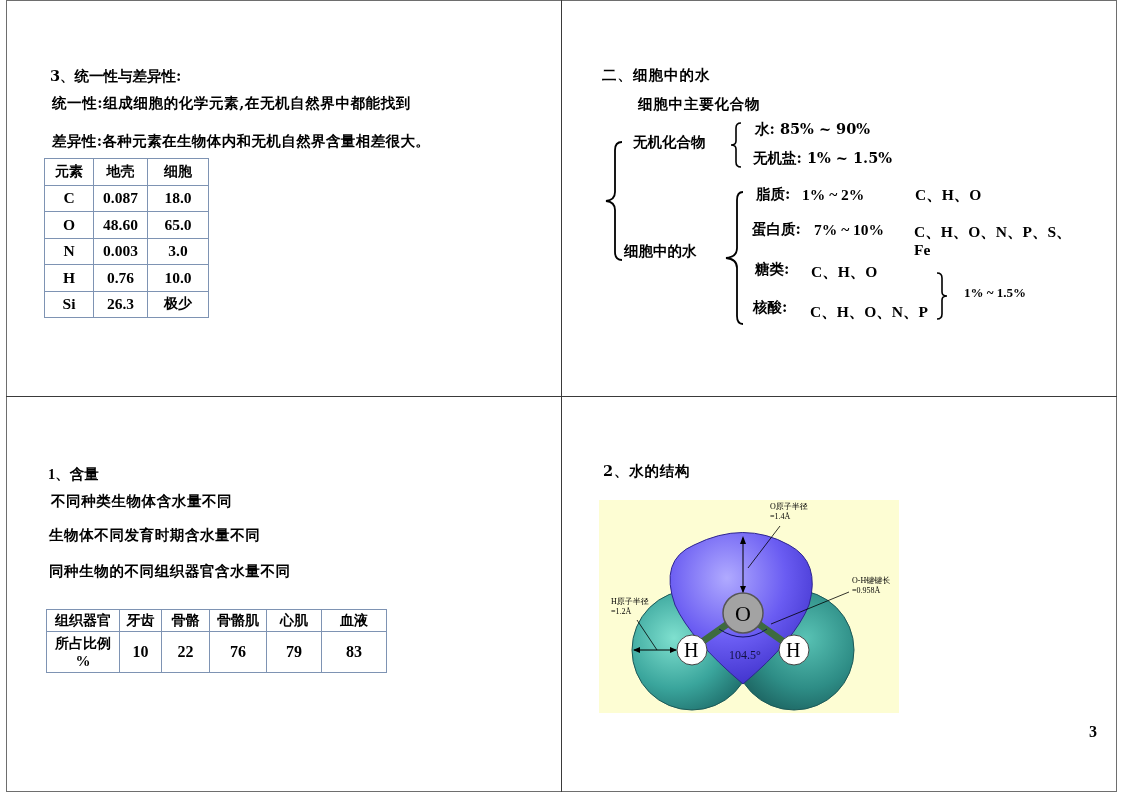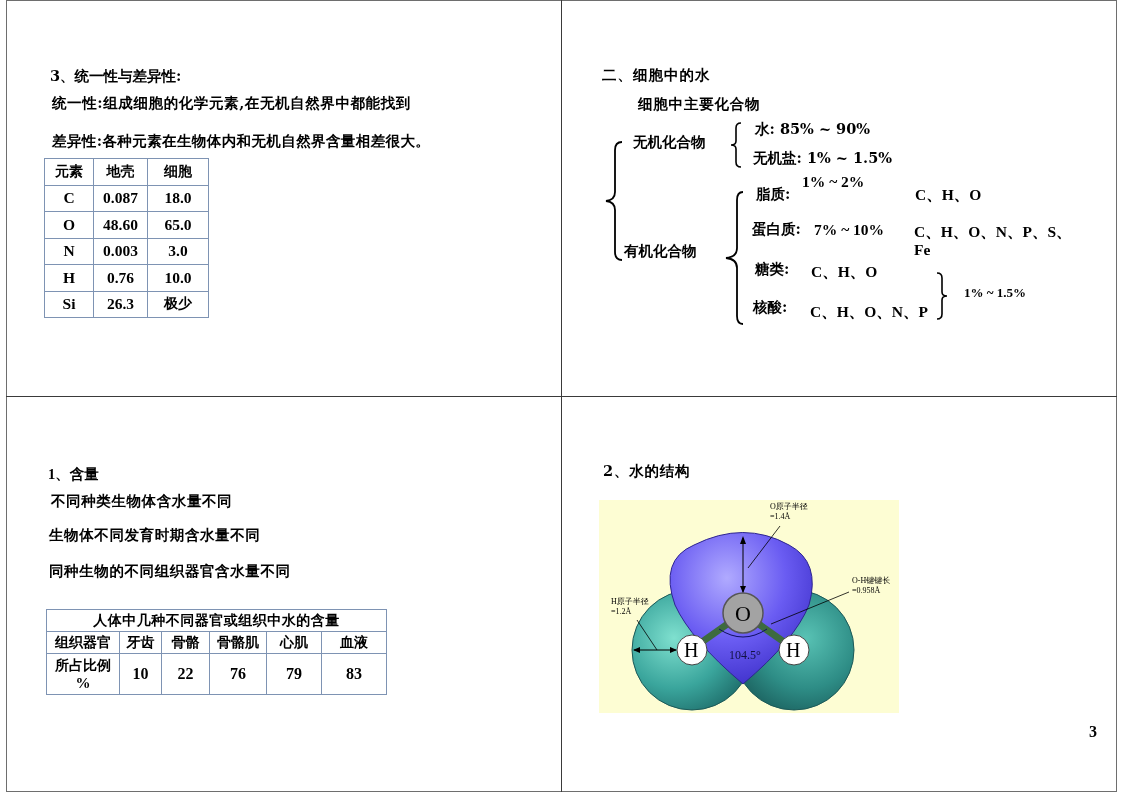--- a/index.html
+++ b/index.html
@@ -78,27 +78,27 @@
     <path d="M20 2 Q13 2 13 10 L13 52 Q13 60 4 61 Q13 62 13 70 L13 112 Q13 120 20 120" fill="none" stroke="#000" stroke-width="1.8"></path>
   </svg>
 
   <div class="t" style="left:633px; top:135px;">无机化合物</div>
   <svg class="brace" style="left:729px; top:122px;" width="14" height="46" viewBox="0 0 14 46">
     <path d="M12 1 Q7 1 7 6 L7 19 Q7 23 2 23 Q7 23 7 27 L7 40 Q7 45 12 45" fill="none" stroke="#000" stroke-width="1.6"></path>
   </svg>
   <div class="t" style="left:755px; top:122px;">水: 85% ~ 90%</div>
   <div class="t" style="left:753px; top:151px;">无机盐: 1% ~ 1.5%</div>
 
-  <div class="t" style="left:624px; top:244px;">有机化合物</div>
+  <div class="t" style="left:624px; top:244px;">细胞中的水</div>
   <svg class="brace" style="left:723px; top:190px;" width="22" height="136" viewBox="0 0 22 136">
     <path d="M20 2 Q14 2 14 10 L14 58 Q14 67 3 68 Q14 69 14 78 L14 126 Q14 134 20 134" fill="none" stroke="#000" stroke-width="1.8"></path>
   </svg>
 
   <div class="t" style="left:756px; top:187px;">脂质:</div>
-  <div class="t lat" style="left:802px; top:174px;">1% ~ 2%</div>
+  <div class="t lat" style="left:802px; top:187px;">1% ~ 2%</div>
   <div class="t lat" style="left:915px; top:187px;">C、H、O</div>
 
   <div class="t" style="left:752px; top:222px;">蛋白质:</div>
   <div class="t lat" style="left:814px; top:222px;">7% ~ 10%</div>
   <div class="t lat" style="left:914px; top:224px;">C、H、O、N、P、S、</div>
   <div class="t lat" style="left:914px; top:242px;">Fe</div>
 
   <div class="t" style="left:755px; top:262px;">糖类:</div>
   <div class="t lat" style="left:811px; top:264px;">C、H、O</div>
 
@@ -112,23 +112,20 @@
 </div>
 
 <div>
   <div class="t" style="left:48px; top:467px;font-family:Liberation Serif, serif;">1、含量</div>
   <div class="t" style="left:51px; top:494px; letter-spacing:0.6px;">不同种类生物体含水量不同</div>
   <div class="t" style="left:49px; top:528px; letter-spacing:0.6px;">生物体不同发育时期含水量不同</div>
   <div class="t" style="left:49px; top:564px; letter-spacing:0.6px;">同种生物的不同组织器官含水量不同</div>
 
   <table class="grid water" style="left:46px; top:609px;">
     <tbody>
-        <tr>
-      <td colspan="6" style="height:21px; letter-spacing:0.5px;">人体中几种不同器官或组织中水的含量</td>
-    </tr>
     <tr>
       <td style="width:72px; height:21px;">组织器官</td>
       <td style="width:41px;">牙齿</td>
       <td style="width:47px;">骨骼</td>
       <td style="width:56px;">骨骼肌</td>
       <td style="width:54px;">心肌</td>
       <td style="width:64px;">血液</td>
     </tr>
     <tr>
       <td style="height:40px; line-height:18px;margin-left:44px;">

